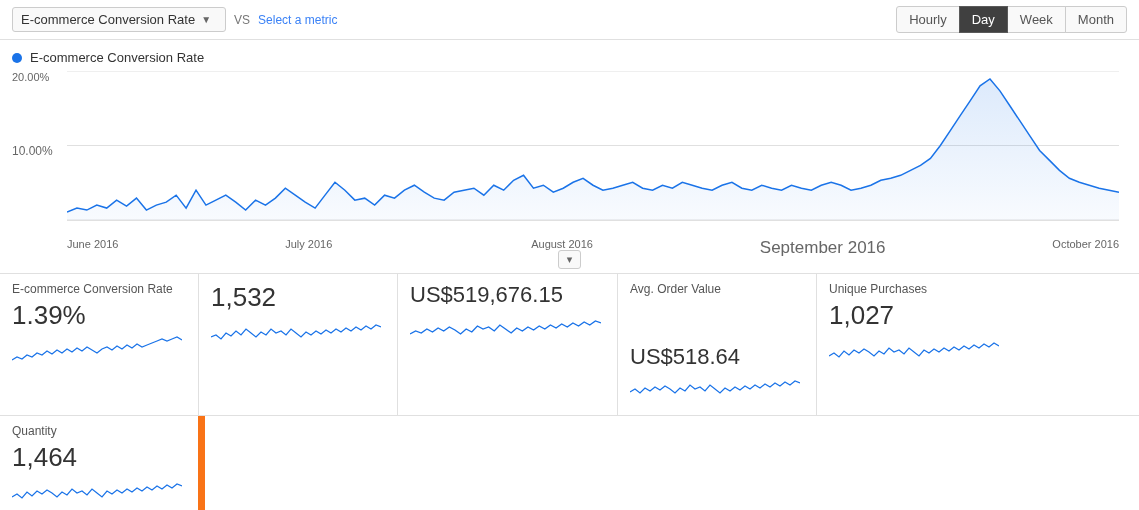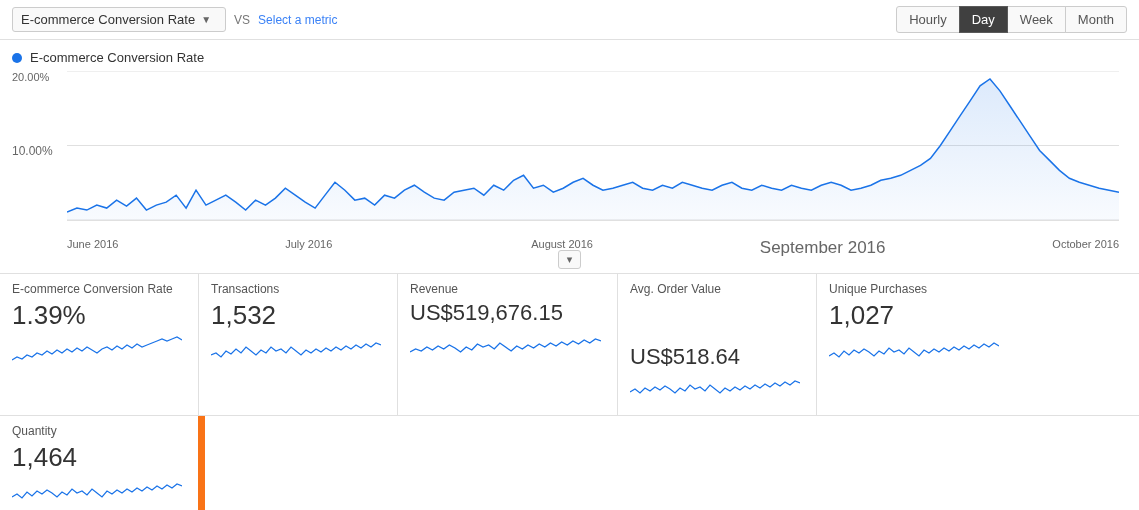--- a/index.html
+++ b/index.html
@@ -223,28 +223,26 @@
 
   <div class="metrics-row">
     <div class="metric-card">
       <div class="metric-name">E-commerce Conversion Rate</div>
       <div class="metric-value">1.39%</div>
       <svg class="metric-chart" viewBox="0 0 170 30" preserveAspectRatio="none">
         <path d="M0,25 L5,22 L10,24 L15,20 L20,22 L25,18 L30,20 L35,16 L40,19 L45,15 L50,18 L55,14 L60,17 L65,13 L70,16 L75,12 L80,15 L85,18 L90,14 L95,12 L100,15 L105,11 L110,14 L115,10 L120,13 L125,9 L130,12 L135,10 L140,8 L145,6 L150,4 L155,6 L160,4 L165,2 L170,5" fill="none" stroke="#1a73e8" stroke-width="1.2"></path>
       </svg>
     </div>
     <div class="metric-card">
-      <div class="metric-name">Transactions</div>
       <div class="metric-value">1,532</div>
       <svg class="metric-chart" viewBox="0 0 170 30" preserveAspectRatio="none">
         <path d="M0,20 L5,18 L10,22 L15,16 L20,19 L25,14 L30,18 L35,12 L40,16 L45,20 L50,15 L55,18 L60,12 L65,16 L70,14 L75,18 L80,12 L85,16 L90,20 L95,15 L100,18 L105,14 L110,17 L115,13 L120,16 L125,12 L130,15 L135,11 L140,14 L145,10 L150,13 L155,9 L160,12 L165,8 L170,10" fill="none" stroke="#1a73e8" stroke-width="1.2"></path>
       </svg>
     </div>
     <div class="metric-card wide">
-      <div class="metric-name">Revenue</div>
       <div class="metric-value" style="font-size:22px;">US$519,676.15</div>
       <svg class="metric-chart" viewBox="0 0 170 30" preserveAspectRatio="none">
         <path d="M0,22 L5,19 L10,21 L15,17 L20,20 L25,16 L30,19 L35,15 L40,18 L45,22 L50,17 L55,20 L60,14 L65,17 L70,15 L75,19 L80,13 L85,17 L90,21 L95,16 L100,19 L105,15 L110,18 L115,14 L120,17 L125,13 L130,16 L135,12 L140,15 L145,11 L150,14 L155,10 L160,13 L165,9 L170,11" fill="none" stroke="#1a73e8" stroke-width="1.2"></path>
       </svg>
     </div>
     <div class="metric-card">
       <div class="metric-name">Avg. Order Value</div>
       <div class="metric-value" style="font-size:22px;margin-top:48px;">US$518.64</div>
       <svg class="metric-chart" viewBox="0 0 170 30" preserveAspectRatio="none">
         <path d="M0,18 L5,15 L10,19 L15,14 L20,17 L25,13 L30,16 L35,12 L40,15 L45,19 L50,14 L55,17 L60,11 L65,15 L70,13 L75,17 L80,11 L85,15 L90,19 L95,14 L100,17 L105,13 L110,16 L115,12 L120,15 L125,11 L130,14 L135,10 L140,13 L145,9 L150,12 L155,8 L160,11 L165,7 L170,9" fill="none" stroke="#1a73e8" stroke-width="1.2"></path>

